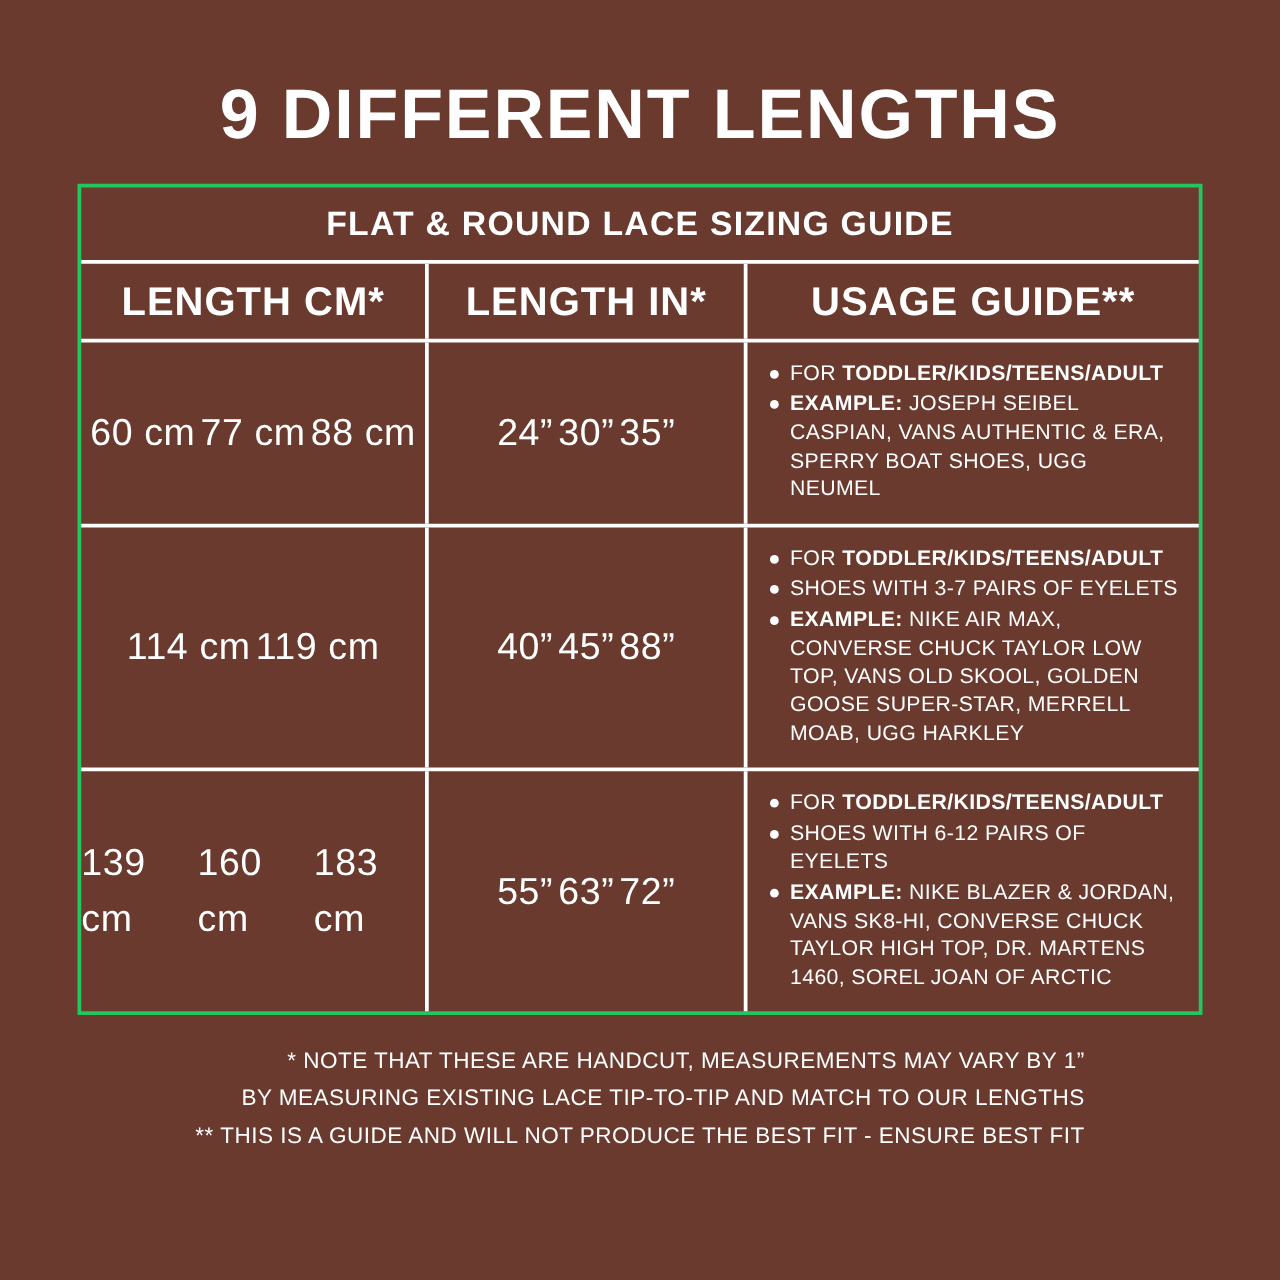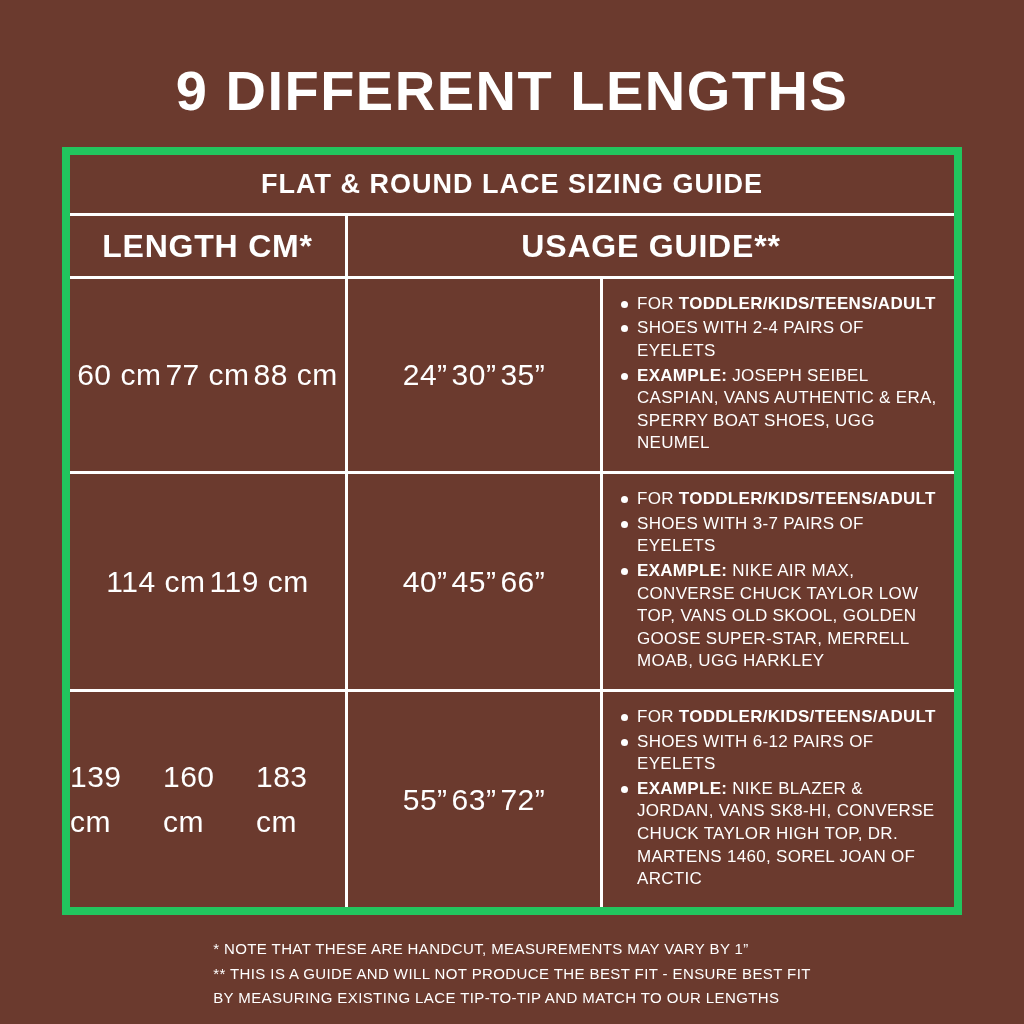--- a/index.html
+++ b/index.html
@@ -33,21 +33,21 @@
     margin-top: 16px;
     font-size: 21px;
     font-weight: 600;
     letter-spacing: 0.6px;
     text-align: center;
     text-transform: uppercase;
   }
   .table-wrap {
     margin-top: 26px;
     width: 900px;
-    border: 8px solid #22c55e;
+    border: 3px solid #22c55e;
   }
   .table-title {
     text-align: center;
     font-size: 27px;
     font-weight: 700;
     letter-spacing: 1px;
     padding: 14px 0 13px 0;
     border-bottom: 3px solid #ffffff;
     text-transform: uppercase;
   }
@@ -103,40 +103,41 @@
     height: 7px;
     border-radius: 50%;
     background: #ffffff;
     margin: 8px 9px 0 0;
   }
   .bullet .txt { flex: 1; }
   .bullet .lead { font-weight: 700; }
 
   .footnotes {
     margin-top: 22px;
-    text-align: left;
-    font-size: 15px;
+    text-align: right;
+    font-size: 18px;
     letter-spacing: 0.4px;
     line-height: 1.65;
     text-transform: uppercase;
   }
 </style>
 </head>
 <body>
 
 <div class="page">
 
   <div class="headline">9 Different Lengths</div>
 
   <div class="table-wrap">
 
     <div class="table-title">Flat &amp; Round Lace Sizing Guide</div>
 
     <div class="row">
       <div class="col-cm hdr-cell">Length CM*</div>
+      <div class="col-in hdr-cell">Length IN*</div>
       <div class="col-use hdr-cell">Usage Guide**</div>
     </div>
 
     <div class="row">
       <div class="col-cm measure-cell">
         <div class="val">60 cm</div>
         <div class="val">77 cm</div>
         <div class="val">88 cm</div>
       </div>
       <div class="col-in measure-cell">
@@ -144,38 +145,34 @@
         <div class="val">30”</div>
         <div class="val">35”</div>
       </div>
       <div class="col-use usage-cell">
         <div class="bullet">
           <span class="dot"></span>
           <span class="txt"><span>For </span><span class="lead">Toddler/Kids/Teens/Adult</span><span></span></span>
         </div>
         <div class="bullet">
           <span class="dot"></span>
-          <span class="txt"><span></span><span class="lead"></span><span>Shoes with 2-4 pairs of eyelets</span></span>
-        </div>
-        <div class="bullet">
-          <span class="dot"></span>
           <span class="txt"><span></span><span class="lead">Example:</span><span> Joseph Seibel Caspian, Vans Authentic &amp; Era, Sperry Boat Shoes, UGG Neumel</span></span>
         </div>
       </div>
     </div>
 
     <div class="row">
       <div class="col-cm measure-cell">
         <div class="val">114 cm</div>
         <div class="val">119 cm</div>
       </div>
       <div class="col-in measure-cell">
         <div class="val">40”</div>
         <div class="val">45”</div>
-        <div class="val">66”</div>
+        <div class="val">88”</div>
       </div>
       <div class="col-use usage-cell">
         <div class="bullet">
           <span class="dot"></span>
           <span class="txt"><span>For </span><span class="lead">Toddler/Kids/Teens/Adult</span><span></span></span>
         </div>
         <div class="bullet">
           <span class="dot"></span>
           <span class="txt"><span></span><span class="lead"></span><span>Shoes with 3-7 pairs of eyelets</span></span>
         </div>
@@ -210,17 +207,17 @@
           <span class="dot"></span>
           <span class="txt"><span></span><span class="lead">Example:</span><span> Nike Blazer &amp; Jordan, Vans SK8-Hi, Converse Chuck Taylor High Top, Dr. Martens 1460, Sorel Joan of Arctic</span></span>
         </div>
       </div>
     </div>
 
   </div>
 
   <div class="footnotes">
     <div>* Note that these are handcut, measurements may vary by 1”</div>
+    <div>by measuring existing lace tip-to-tip and match to our lengths</div>
     <div>** This is a guide and will not produce the best fit - ensure best fit</div>
-    <div>by measuring existing lace tip-to-tip and match to our lengths</div>
   </div>
 
 </div>
 
 </body></html>

